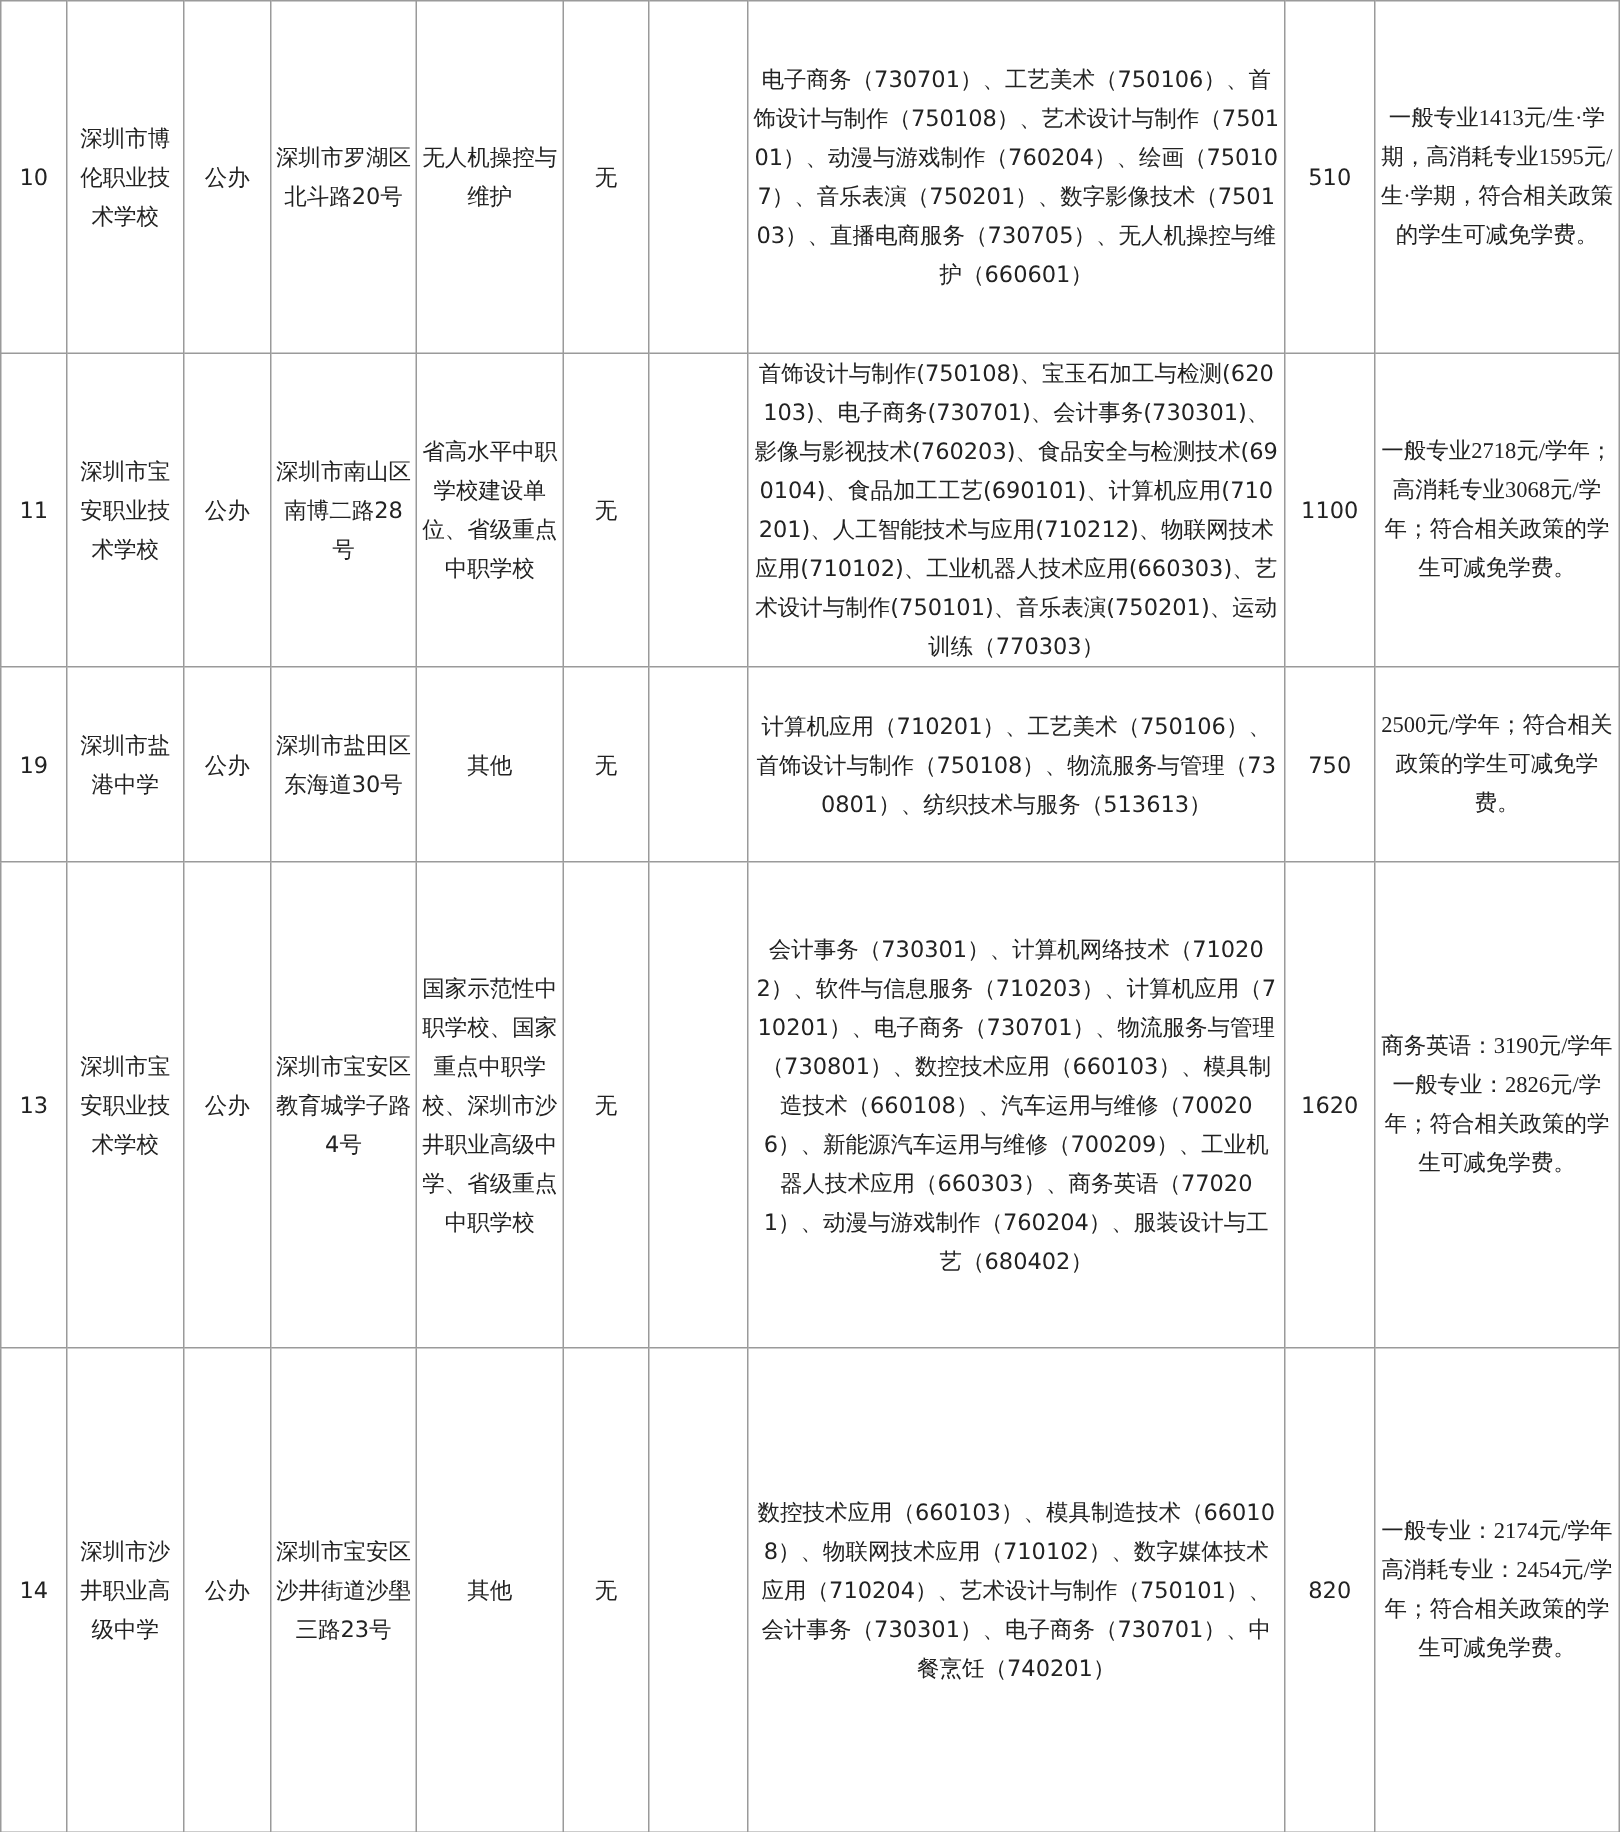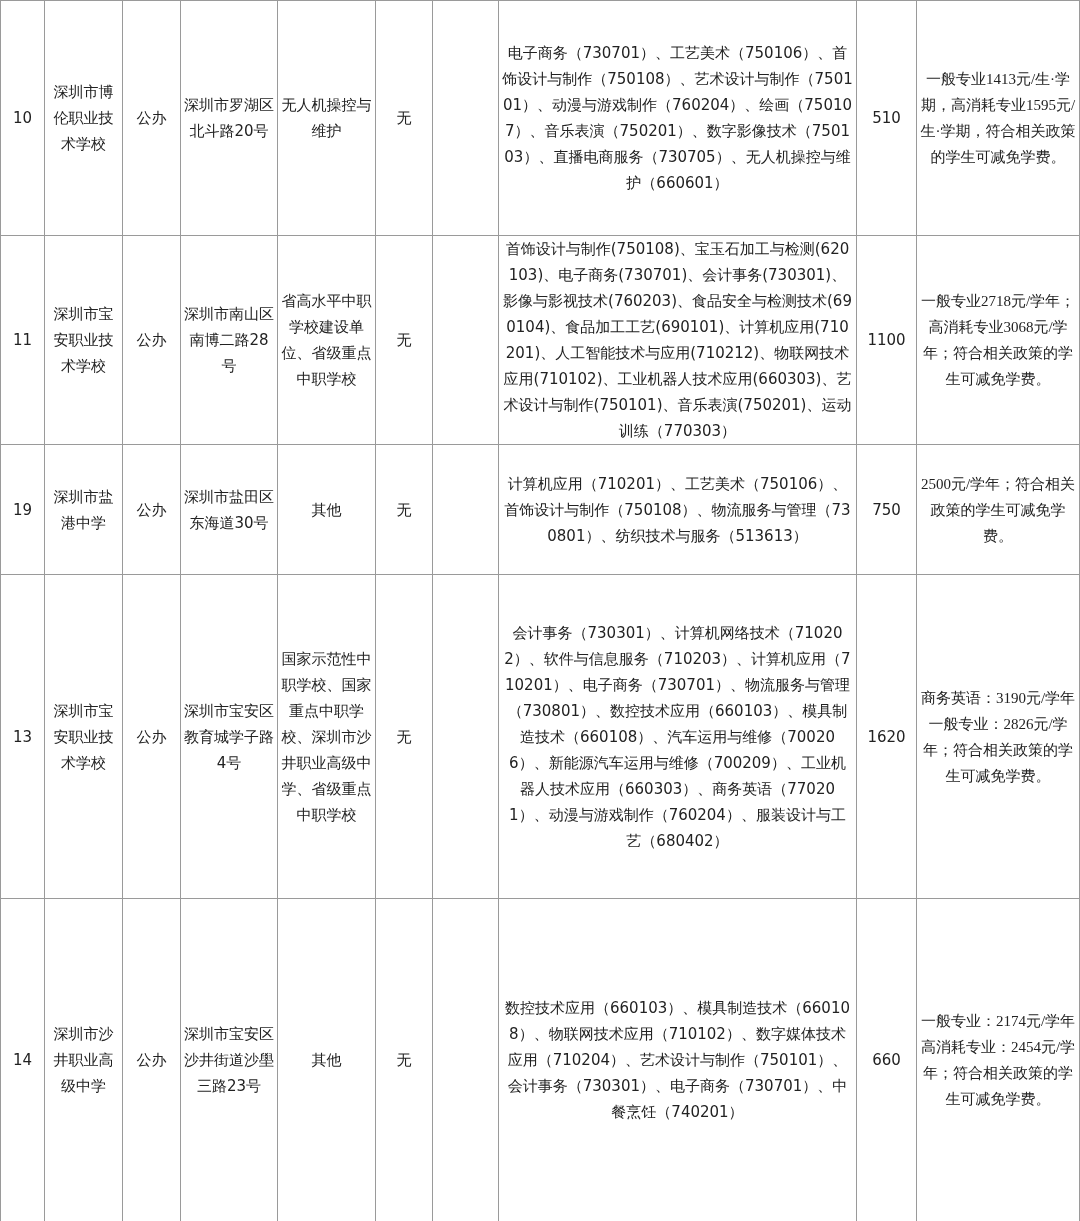--- a/index.html
+++ b/index.html
@@ -76,17 +76,17 @@
     </tr>
     <tr style="height:323px">
       <td>14</td>
       <td>深圳市沙井职业高级中学</td>
       <td>公办</td>
       <td>深圳市宝安区沙井街道沙壆三路23号</td>
       <td>其他</td>
       <td>无</td>
       <td></td>
       <td class="c-majors">数控技术应用（660103）、模具制造技术（660108）、物联网技术应用（710102）、数字媒体技术应用（710204）、艺术设计与制作（750101）、会计事务（730301）、电子商务（730701）、中餐烹饪（740201）</td>
-      <td>660</td>
+      <td>820</td>
       <td class="c-fee">一般专业：2174元/学年高消耗专业：2454元/学年；符合相关政策的学生可减免学费。</td>
     </tr>
   </tbody>
 </table>
 
 </body></html>

